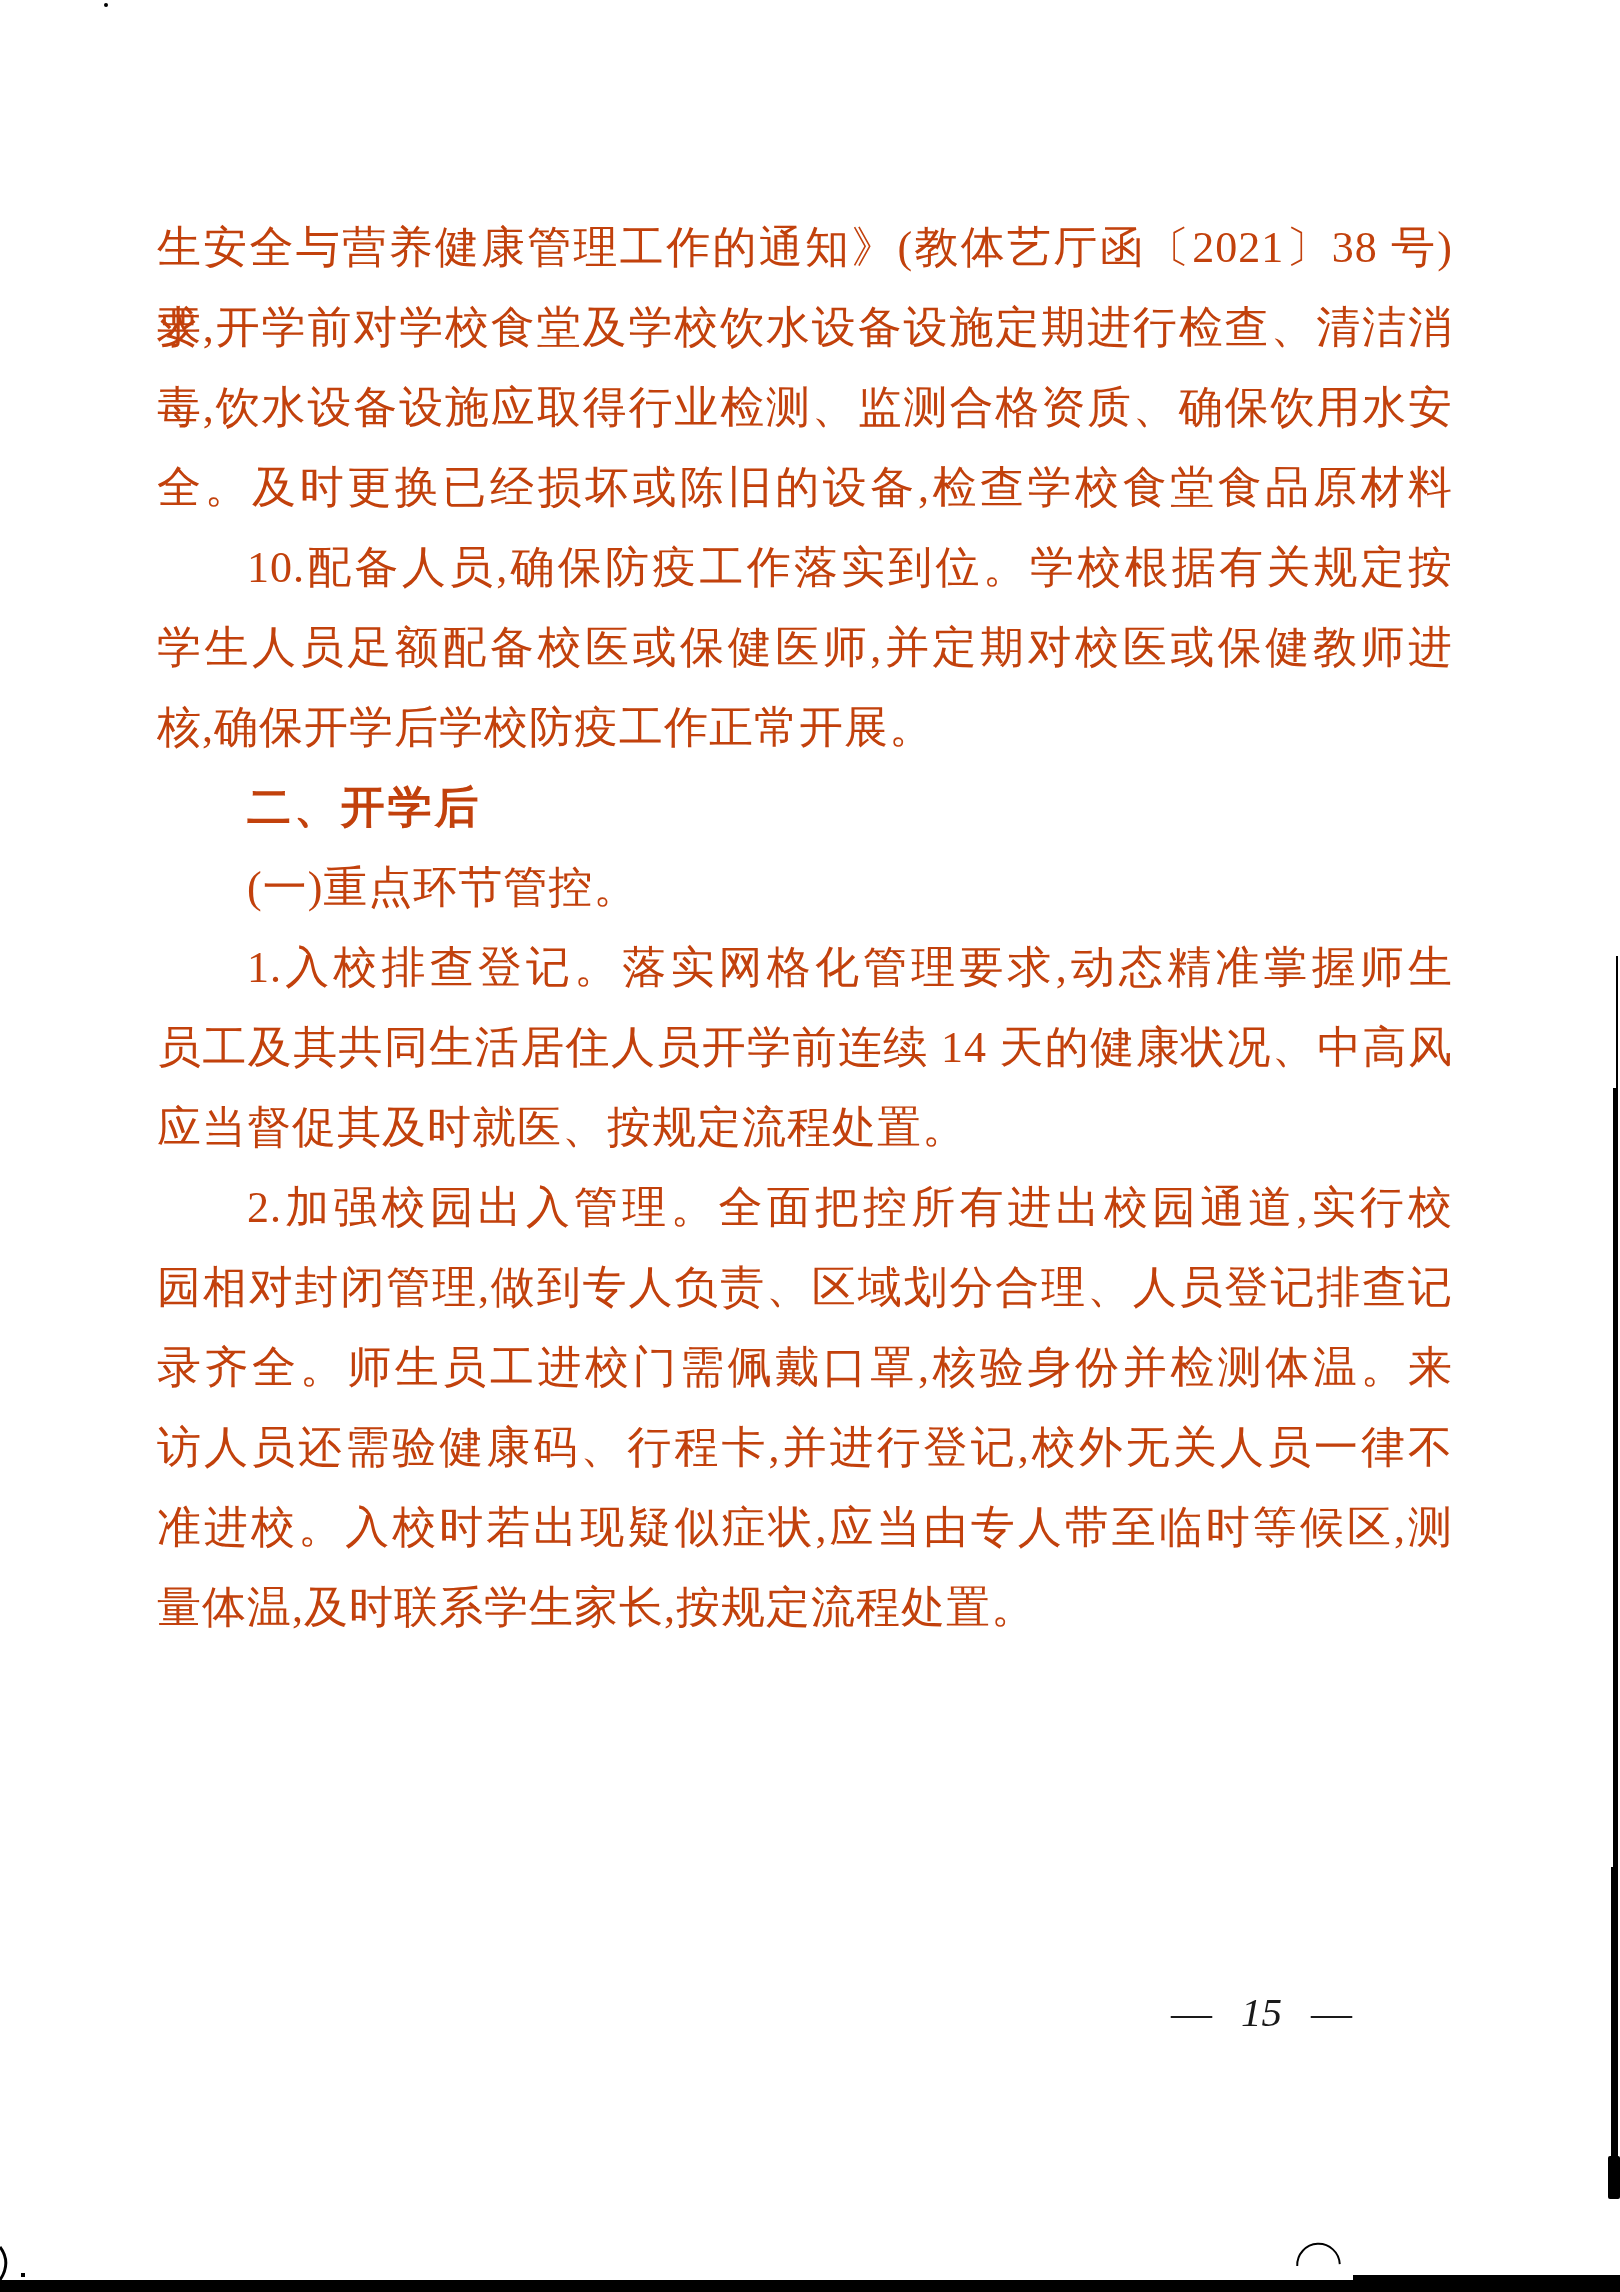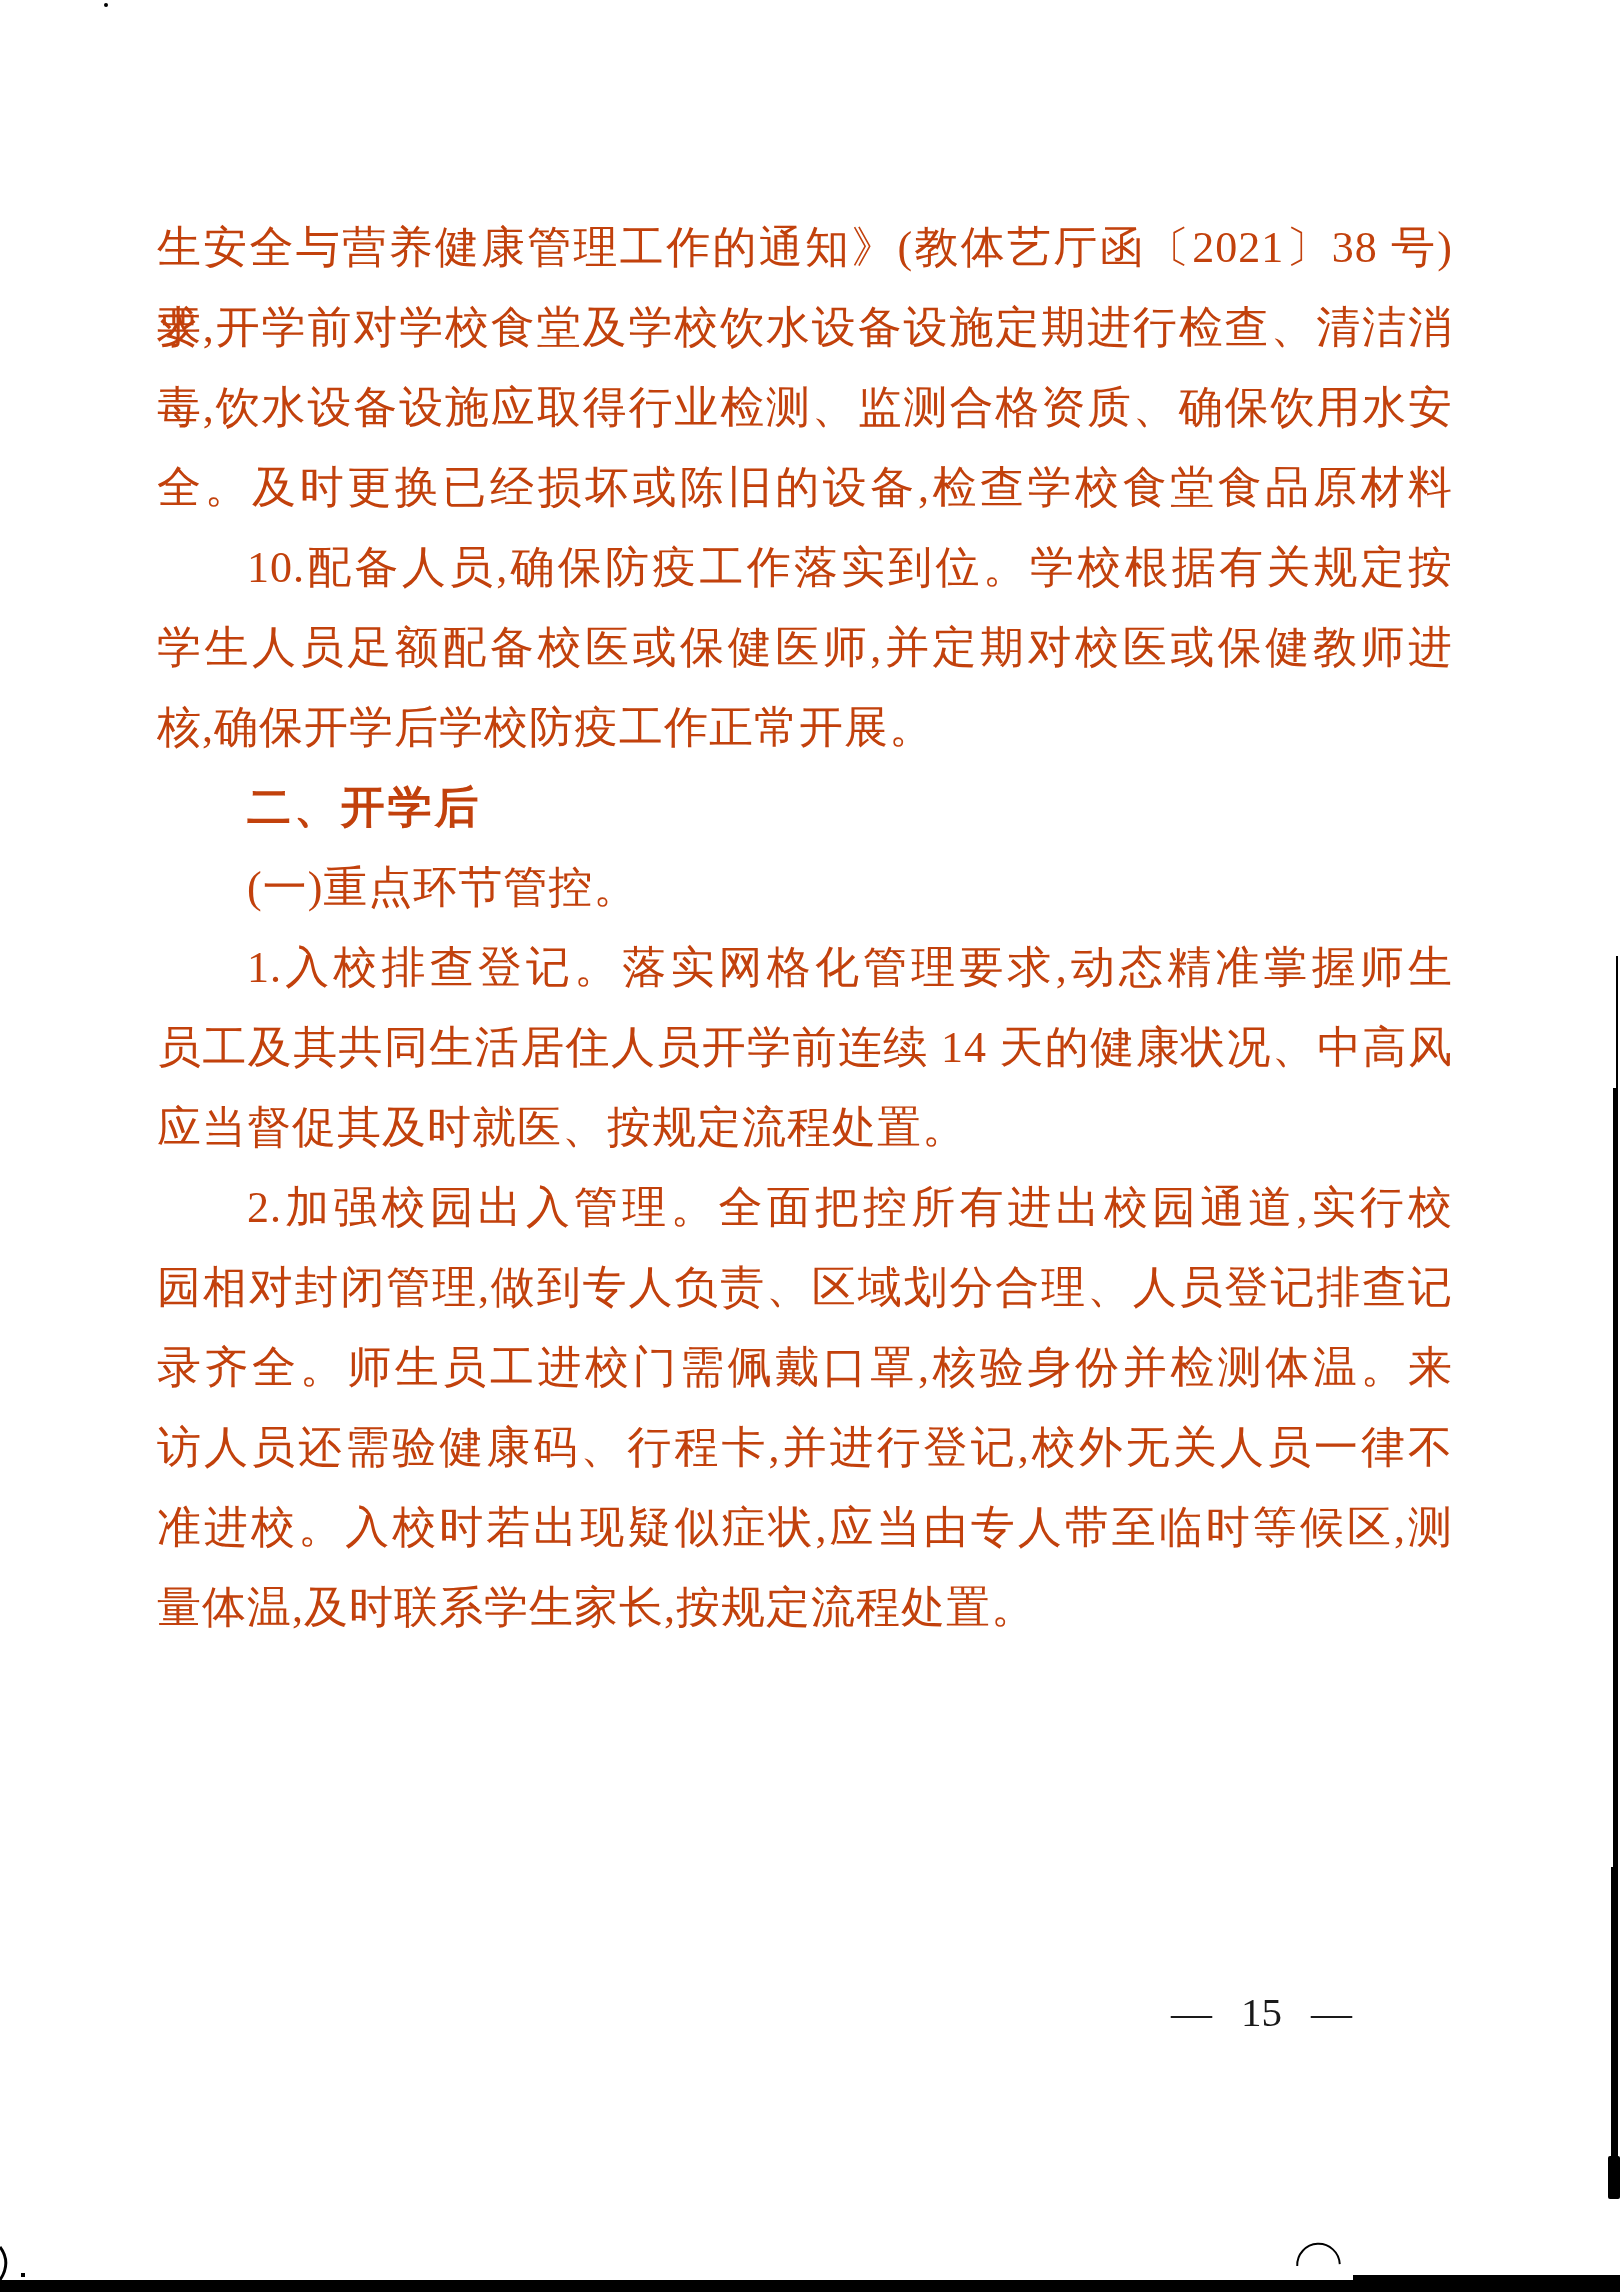--- a/index.html
+++ b/index.html
@@ -40,21 +40,21 @@
 
   
   .footer{
     position:absolute;
     left:1171px; top:1988px;
     display:flex; align-items:center;
     gap:29px;
     font-size:41px;
     color:#1a1a1a;
   }
-  .footer .num{ font-family:"Liberation Serif", serif; }
+  .footer .num{ font-family:"Liberation Serif", serif;font-style:italic; }
 
   
   .artifact{ position:absolute; background:#000; }
   .speck-top{ left:104px; top:2.9px; width:3.9px; height:3.9px; border-radius:50%; }
   .rbar-1{ left:1616px; top:956px;  width:2px;  height:132px; }
   .rbar-2{ left:1613px; top:1088px; width:4.9px;  height:779px; }
   .rbar-3{ left:1611px; top:1867px; width:6.9px;  height:291px; }
   .rbar-4{ left:1608px; top:2156px; width:11.8px; height:43px; border-radius:2px; }
   .bottom-bar{ left:0; top:2280px; width:1620px; height:12.7px; }
   .bottom-bar-right{ left:1353px; top:2275px; width:268px; height:17.6px; }

